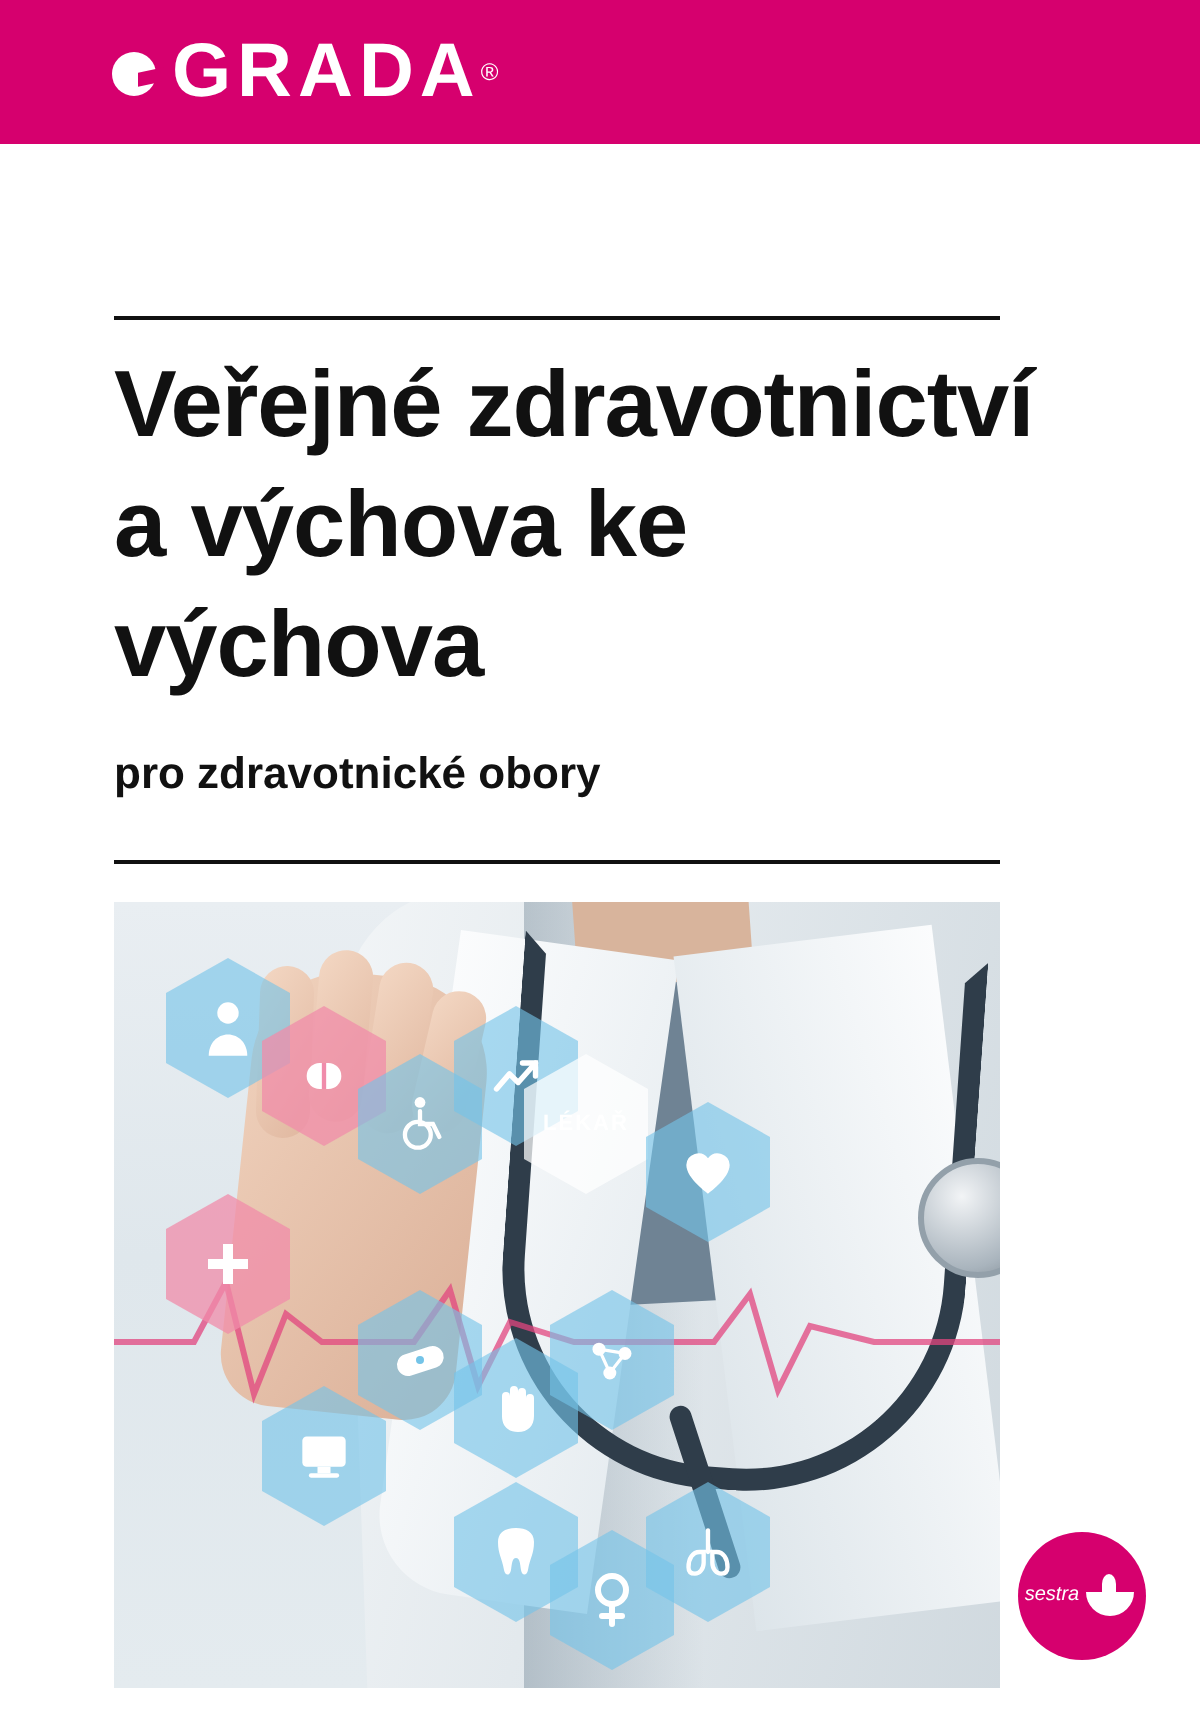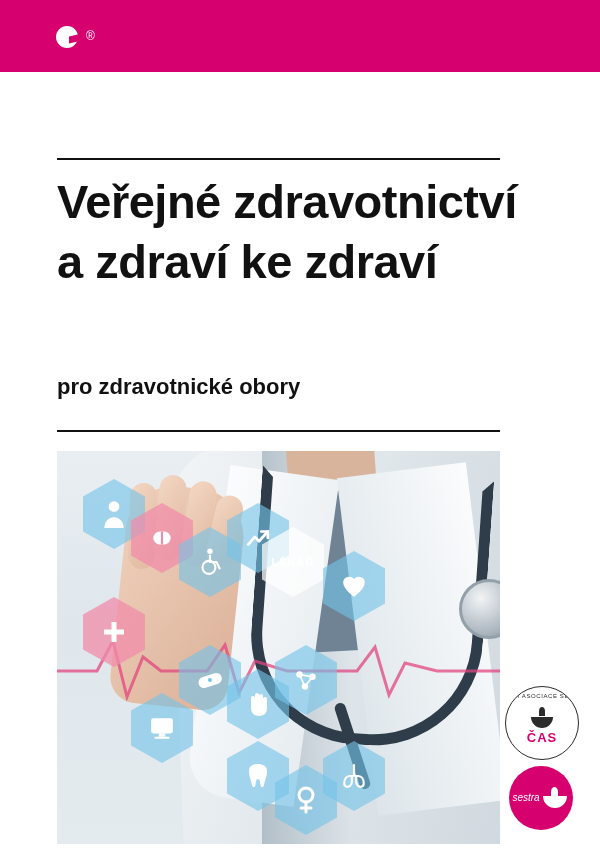--- a/index.html
+++ b/index.html
@@ -356,29 +356,30 @@
   }
 </style>
 </head>
 <body>
 
 <div class="cover">
 
   <div class="top-band">
     <div class="publisher-logo">
       <span class="logo-mark"></span>
+      <span class="logo-text">GRADA</span>
       <span class="logo-reg">®</span>
     </div>
   </div>
 
   <div class="rule rule-top"></div>
 
   <div class="title">
     <span class="line">Veřejné zdravotnictví</span>
-    <span class="line">a zdraví ke zdraví</span>
+    <span class="line">a výchova ke výchova</span>
   </div>
 
   <div class="subtitle">pro zdravotnické obory</div>
   <div class="rule rule-bottom"></div>
 
   <div class="photo">
 
     <div class="coat"></div>
     <div class="coat-shadow"></div>
     <div class="neck"></div>
@@ -475,24 +476,19 @@
           <path d="M11 16v10M6 22h10" stroke="#fff" stroke-width="3" stroke-linecap="round"></path>
         </svg>
     </div>
     <div class="hex" style="left:266px; top:290px;">
       <svg width="26" height="26" viewBox="0 0 24 24">
           <path d="M12 2v10M8 12C5 12 3 15 3 19c0 2 1 3 3 3s4-2 4-5v-5zM16 12c3 0 5 3 5 7 0 2-1 3-3 3s-4-2-4-5v-5z" stroke="#fff" stroke-width="2" fill="none" stroke-linecap="round"></path>
         </svg>
     </div>
   </div>
 
-  <div class="seal-cas">
-    <span class="arc">ČESKÁ ASOCIACE SESTER</span>
-    <span class="lamp"></span>
-    <span class="cas-text">ČAS</span>
-  </div>
 
   <div class="seal-sestra">
     <span class="word">sestra</span>
     <span class="lamp2"></span>
   </div>
 
 </div>
 
 </body></html>

